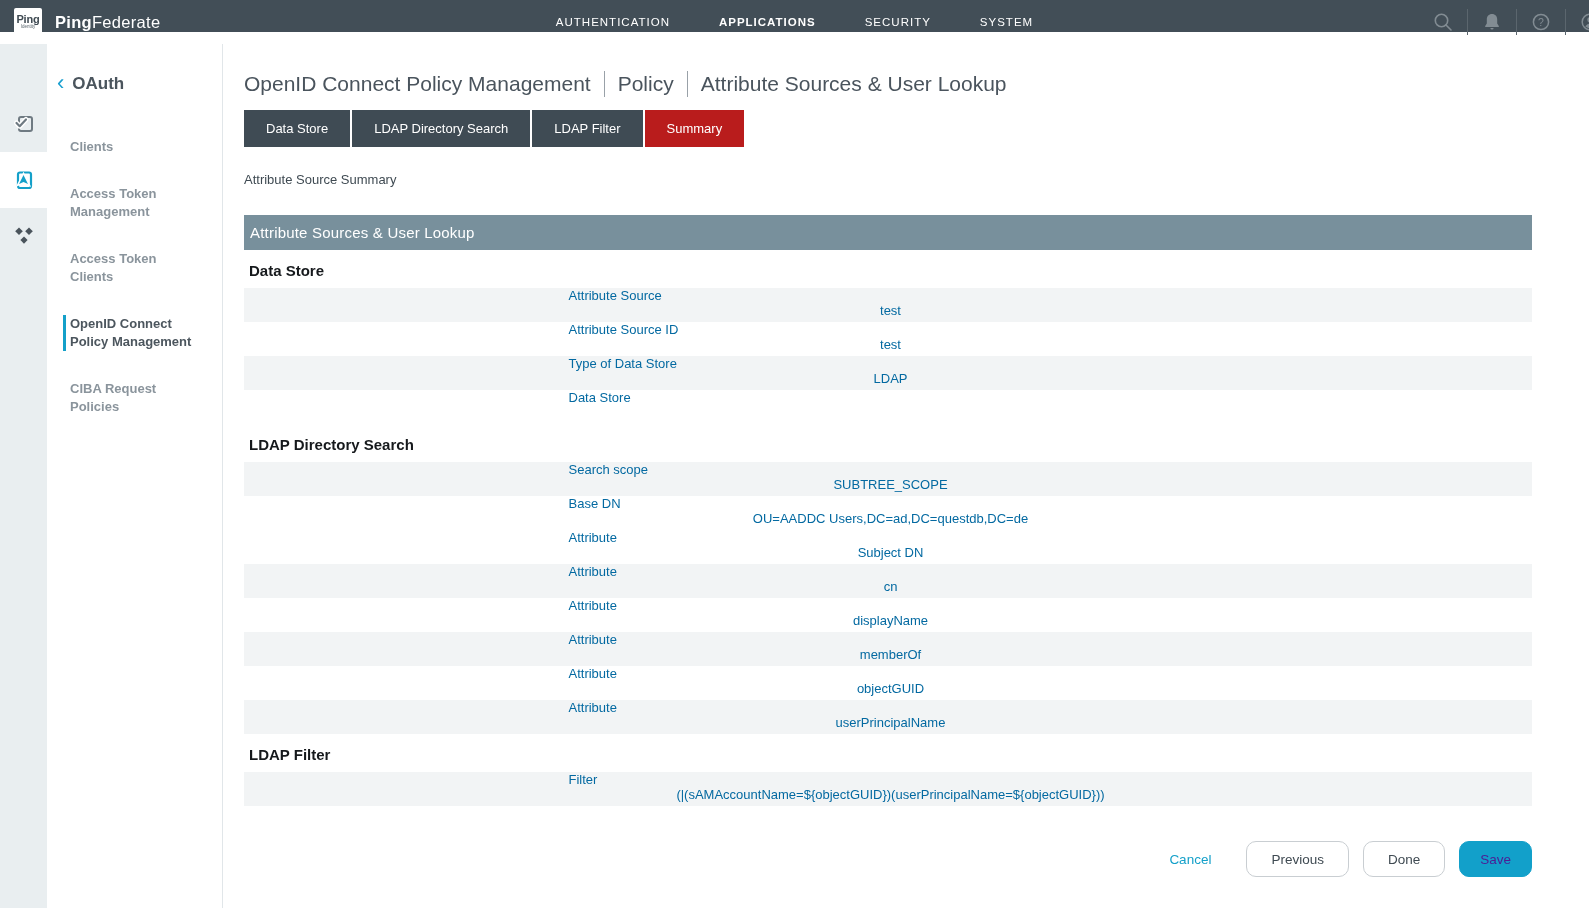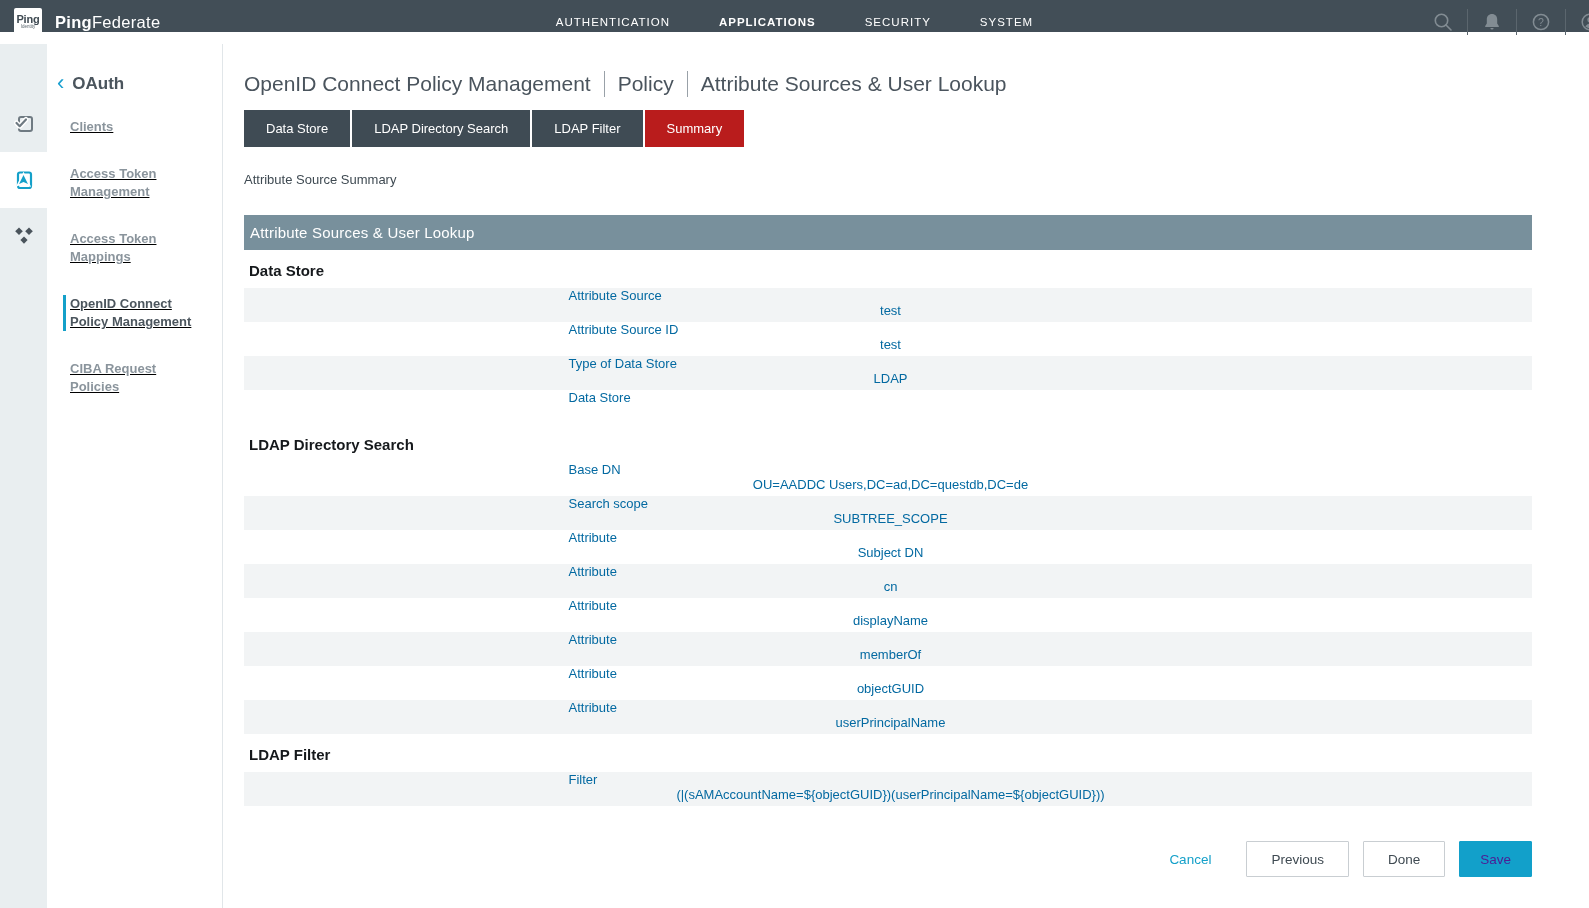--- a/index.html
+++ b/index.html
@@ -32,21 +32,21 @@
              justify-content:center;cursor:pointer;}
   .rail-cell.active{background:#fff;}
   .rc1{top:52px}.rc2{top:108px}.rc3{top:164px}
 
   
   .sidebar{position:absolute;left:47px;top:44px;bottom:0;width:176px;background:#fff;
            border-right:1px solid #e1e6e9;}
   .side-head{margin:30px 0 0 10px;font-size:17px;font-weight:bold;color:#4b555d;
              display:flex;align-items:center;gap:8px;cursor:pointer;}
   .chev{color:#199fd0;font-size:22px;font-weight:normal;line-height:14px;margin-top:-2px;}
-  #side-items{margin-top:24px;text-decoration:underline;}
+  #side-items{margin-top:44px;}
   .side-item{margin:0 0 29px 16px;border-left:3px solid transparent;padding-left:4px;width:134px;
              font-size:13px;font-weight:bold;color:#8a949c;line-height:18px;cursor:pointer;}
   .side-item.active{color:#4c565e;border-left-color:#14a0c9;}
 
   
   .content{position:absolute;left:224px;top:44px;right:0;bottom:0;padding:0 57px 0 20px;background:#fff;}
   .title{margin-top:27px;font-size:21px;font-weight:400;color:#4a545d;display:flex;align-items:center;}
   .tsep{display:inline-block;width:1px;height:26px;background:#99a1a8;margin:0 13px;}
   .steps{margin-top:13px;display:flex;gap:2px;}
   .step{height:37px;line-height:37px;padding:0 22px;background:#3f4b54;color:#fff;font-size:13px;
@@ -55,21 +55,21 @@
   .summary-label{margin-top:25px;font-size:13px;color:#3f4a52;}
   .band{margin-top:28px;height:35px;line-height:35px;background:#78909c;color:#fff;font-size:15px;
         padding-left:6px;font-weight:500;letter-spacing:0.2px;}
   .section-heading{height:38px;line-height:42px;padding-left:5px;font-size:15px;font-weight:bold;color:#16191c;}
   .trow{height:34px;display:flex;align-items:center;padding-left:5px;font-size:13px;color:#0369a1;flex-direction:column;}
   .trow.shade{background:#f2f4f5;}
   .trow .lab{width:644px;flex:none;}
   .trow .val{flex:1;}
   .footer{margin-top:35px;display:flex;align-items:center;justify-content:flex-end;gap:14px;}
   .cancel{color:#14a0c9;font-size:13.5px;margin-right:21px;cursor:pointer;text-decoration:none;}
-  .btn{height:36px;padding:0 24px;background:#fff;border:1px solid #c9ced2;border-radius:1px;
+  .btn{height:36px;padding:0 24px;background:#fff;border:1px solid #c9ced2;border-radius:10px;
        font-size:13.5px;color:#3f4a52;font-family:inherit;cursor:pointer;}
   .btn.save{background:#12a0ca;border-color:#12a0ca;color:#4c1d95;padding:0 20px;}
 </style>
 </head>
 <body>
 
 <div class="page">
 
   <header class="topbar">
     <div class="brand">
@@ -136,21 +136,21 @@
   </aside>
 
   <aside class="sidebar">
     <div class="side-head">
       <span class="chev">‹</span>
       <span>OAuth</span>
     </div>
     <div id="side-items">
         <div class="side-item">Clients</div>
         <div class="side-item">Access Token Management</div>
-        <div class="side-item">Access Token Mappings</div>
+        <div class="side-item">Access Token Clients</div>
         <div class="side-item active">OpenID Connect Policy Management</div>
         <div class="side-item">CIBA Request Policies</div>
       </div>
   </aside>
 
   <main class="content">
     <h1 class="title" id="page-title">
         <span class="tpart">OpenID Connect Policy Management</span>
         <span class="tsep"></span>
         <span class="tpart">Policy</span>
@@ -176,27 +176,27 @@
           <span class="val">test</span>
         </div>
         <div class="trow shade">
           <span class="lab">Type of Data Store</span>
           <span class="val">LDAP</span>
         </div>
         <div class="trow">
           <span class="lab">Data Store</span>
         </div>
         <h2 class="section-heading">LDAP Directory Search</h2>
+        <div class="trow shade">
+          <span class="lab">Search scope</span>
+          <span class="val">SUBTREE_SCOPE</span>
+        </div>
         <div class="trow">
           <span class="lab">Base DN</span>
           <span class="val">OU=AADDC Users,DC=ad,DC=questdb,DC=de</span>
-        </div>
-        <div class="trow shade">
-          <span class="lab">Search scope</span>
-          <span class="val">SUBTREE_SCOPE</span>
         </div>
         <div class="trow">
           <span class="lab">Attribute</span>
           <span class="val">Subject DN</span>
         </div>
         <div class="trow shade">
           <span class="lab">Attribute</span>
           <span class="val">cn</span>
         </div>
         <div class="trow">

